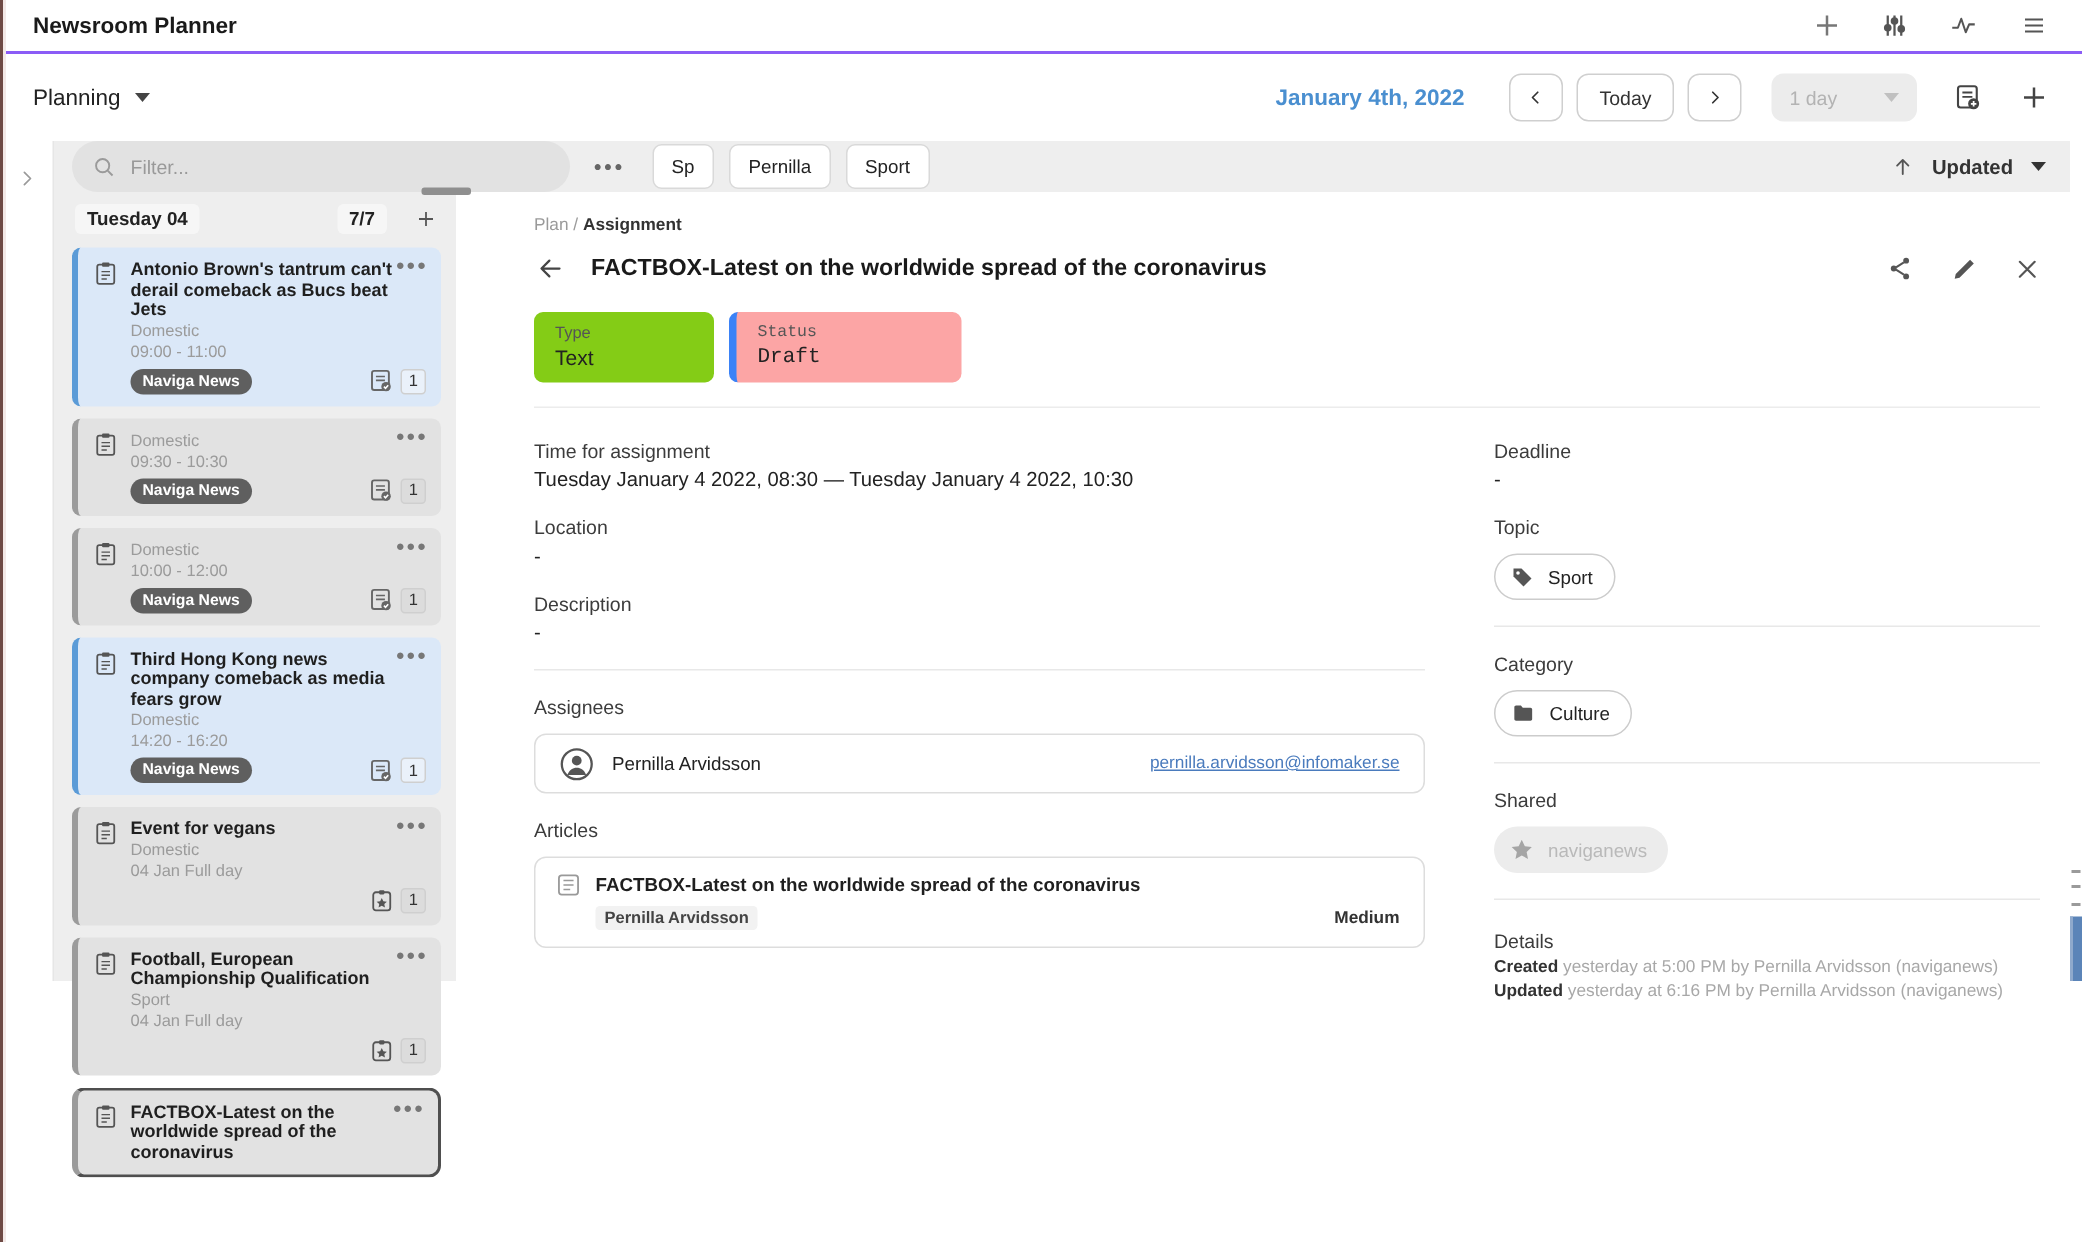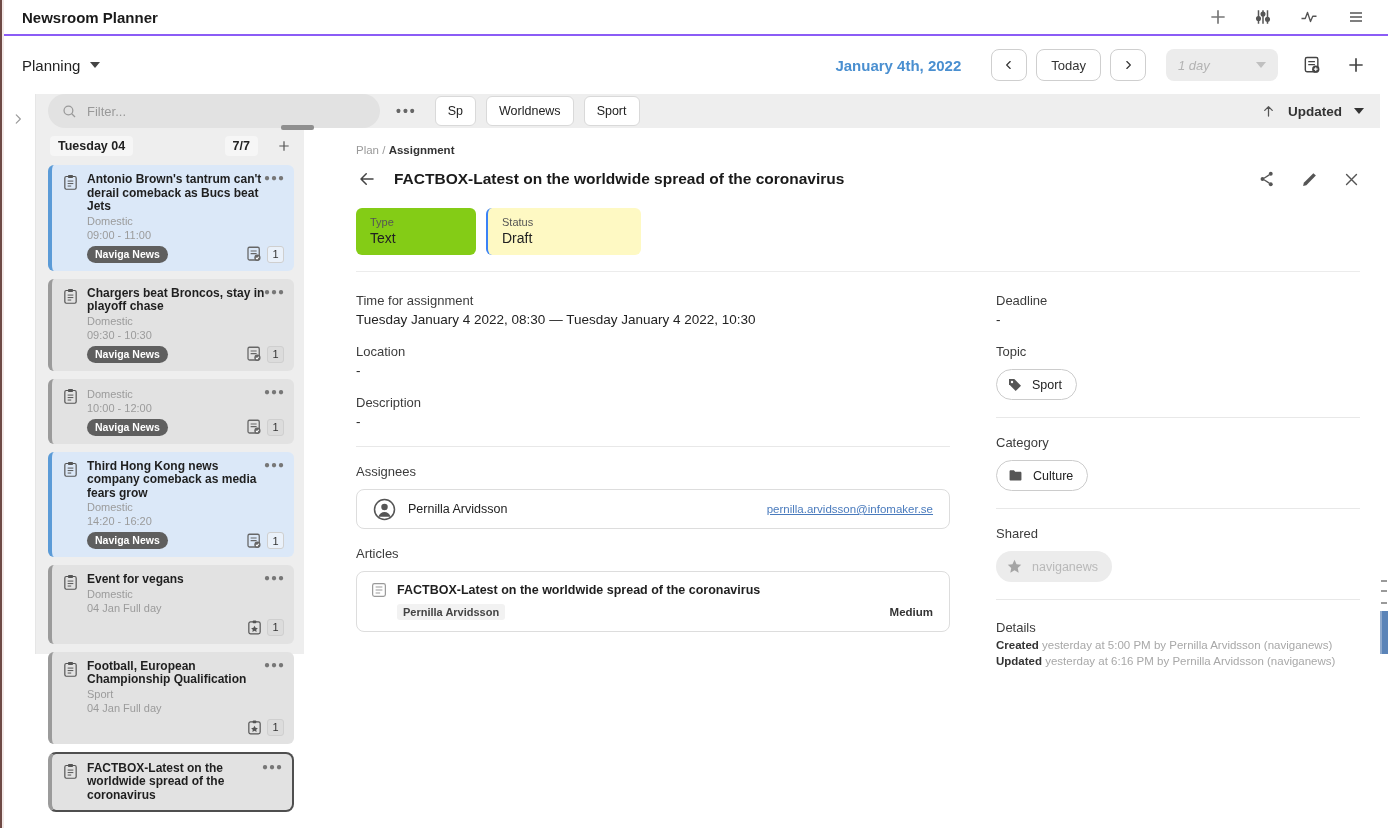--- a/index.html
+++ b/index.html
@@ -22,22 +22,22 @@
 
   
   .viewbar{ height:58px; display:flex; align-items:center; padding:0 22px; background:#fff; }
   .view-select{ display:flex; align-items:center; gap:10px; font-size:15px; color:#222; cursor:pointer;}
   .caret{ width:0; height:0; border-left:5px solid transparent; border-right:5px solid transparent; border-top:6px solid #444; display:inline-block;}
   .date-label{ font-size:15px; font-weight:bold; color:#4a8fd0; margin-right:30px;margin-left:17px;}
   .nav-btn{ height:32px; min-width:36px; background:#fff; border:1px solid #cfcfcf; border-radius:8px;
             display:flex; align-items:center; justify-content:center; font-size:13px; color:#333; cursor:pointer;}
   .btn-group{ display:flex; gap:9px; align-items:center;}
   .today-btn{ padding:0 14px; }
-  .range-select{ margin-left:20px; width:112px; height:32px; background:#ececec; border-radius:8px; color:#b3b3b3;
-                 font-size:13px; display:flex; align-items:center; justify-content:space-between; padding:0 12px;font-style:italic;}
+  .range-select{ margin-left:20px; width:97px; height:32px; background:#ececec; border-radius:8px; color:#b3b3b3;
+                 font-size:13px; display:flex; align-items:center; justify-content:space-between; padding:0 12px;}
   .range-select .caret{ border-top-color:#c0c0c0; }
   .viewbar .right-icons{ display:flex; align-items:center; gap:24px; margin-left:24px; color:#444;}
 
   
   .main-row{ height:560px; display:flex; }
   .rail{ width:36px; background:#fff; border-right:1px solid #e6e6e6; display:flex; justify-content:center; padding-top:18px;}
   .rail .chev{ color:#9a9a9a; }
   .workspace{ flex:1; background:#eeeeee; display:flex; flex-direction:column; position:relative;}
 
   
@@ -89,21 +89,21 @@
   .breadcrumb .cur{ color:#333; font-weight:bold; }
   .title-row{ display:flex; align-items:center; margin-top:14px; gap:16px;}
   .panel-title{ font-size:15.5px; font-weight:bold; color:#1a1a1a; }
   .title-actions{ margin-left:auto; display:flex; align-items:center; gap:25px; color:#555;}
 
   .ts-row{ display:flex; gap:10px; margin-top:20px; }
   .info-box{ border-radius:6px; padding:8px 14px 9px 14px; min-width:120px;}
   .info-box .lbl{ font-size:11px; color:#555; }
   .info-box .val{ font-size:14px; color:#222; margin-top:2px;}
   .type-box{ background:#84cc16; }
-  .status-box{ background:#fef9c3; border-left:2px solid #3b82f6; min-width:155px;}
+  .status-box{ background:#fca5a5; border-left:5px solid #3b82f6; min-width:155px;font-family:Liberation Mono, monospace;}
 
   .panel-divider{ border-top:1px solid #ececec; margin-top:16px;}
 
   .cols{ display:flex; margin-top:4px;}
   .col-left{ width:594px; flex:none;}
   .col-right{ flex:1; margin-left:46px;}
 
   .f-label{ font-size:13px; color:#3c3c3c; margin-top:17px;}
   .f-value{ font-size:13.5px; color:#222; margin-top:4px;}
   .hr{ border-top:1px solid #e8e8e8; margin-top:17px;}
@@ -217,21 +217,21 @@
       <span class="search">
         <svg width="17" height="17" viewBox="0 0 24 24">
             <circle cx="10.5" cy="10.5" r="6.2" stroke="#9a9a9a" stroke-width="1.8" fill="none"></circle>
             <path d="M15.2 15.2l4.6 4.6" stroke="#9a9a9a" stroke-width="1.8"></path>
           </svg>
         <span class="ph">Filter...</span>
       </span>
       <span class="more-dots">•••</span>
       <span class="chips">
         <span class="chip">Sp</span>
-        <span class="chip">Worldnews</span>
+        <span class="chip">Pernilla</span>
         <span class="chip">Sport</span>
       </span>
       <span class="spacer"></span>
       <span class="sort">
         <svg width="15" height="16" viewBox="0 0 24 24">
             <path d="M12 20V5M6 11l6-6 6 6" stroke="#555" stroke-width="2" fill="none" stroke-linecap="round" stroke-linejoin="round"></path>
           </svg>
         <span class="lbl">Updated</span>
         <span class="caret"></span>
       </span>
@@ -289,21 +289,20 @@
   <div class="card">
     <div class="card-main">
       <span class="card-ic">
         <svg width="17" height="17" viewBox="0 0 24 24">
                     <rect x="4" y="3.5" width="16" height="18" rx="2" stroke="#555" stroke-width="1.7" fill="none"></rect>
                     <rect x="8.5" y="1.5" width="7" height="4" rx="1" fill="#555"></rect>
                     <path d="M8 10h8M8 13.5h8M8 17h5" stroke="#555" stroke-width="1.4"></path>
                   </svg>
       </span>
       <div class="card-body">
-        <div class="card-title">Chargers beat Broncos, stay in playoff chase</div>
         <div class="card-meta card-section">Domestic</div>
         <div class="card-meta card-time">09:30 - 10:30</div>
         <div class="card-foot">
           <span class="badge">Naviga News</span>
           <span class="foot-right">
 
             <span>
               <svg width="18" height="18" viewBox="0 0 24 24">
                           <rect x="4" y="3" width="15" height="17" rx="2" stroke="#666" stroke-width="1.7" fill="none"></rect>
                           <path d="M7.5 8h8M7.5 11.5h8" stroke="#666" stroke-width="1.5"></path>

